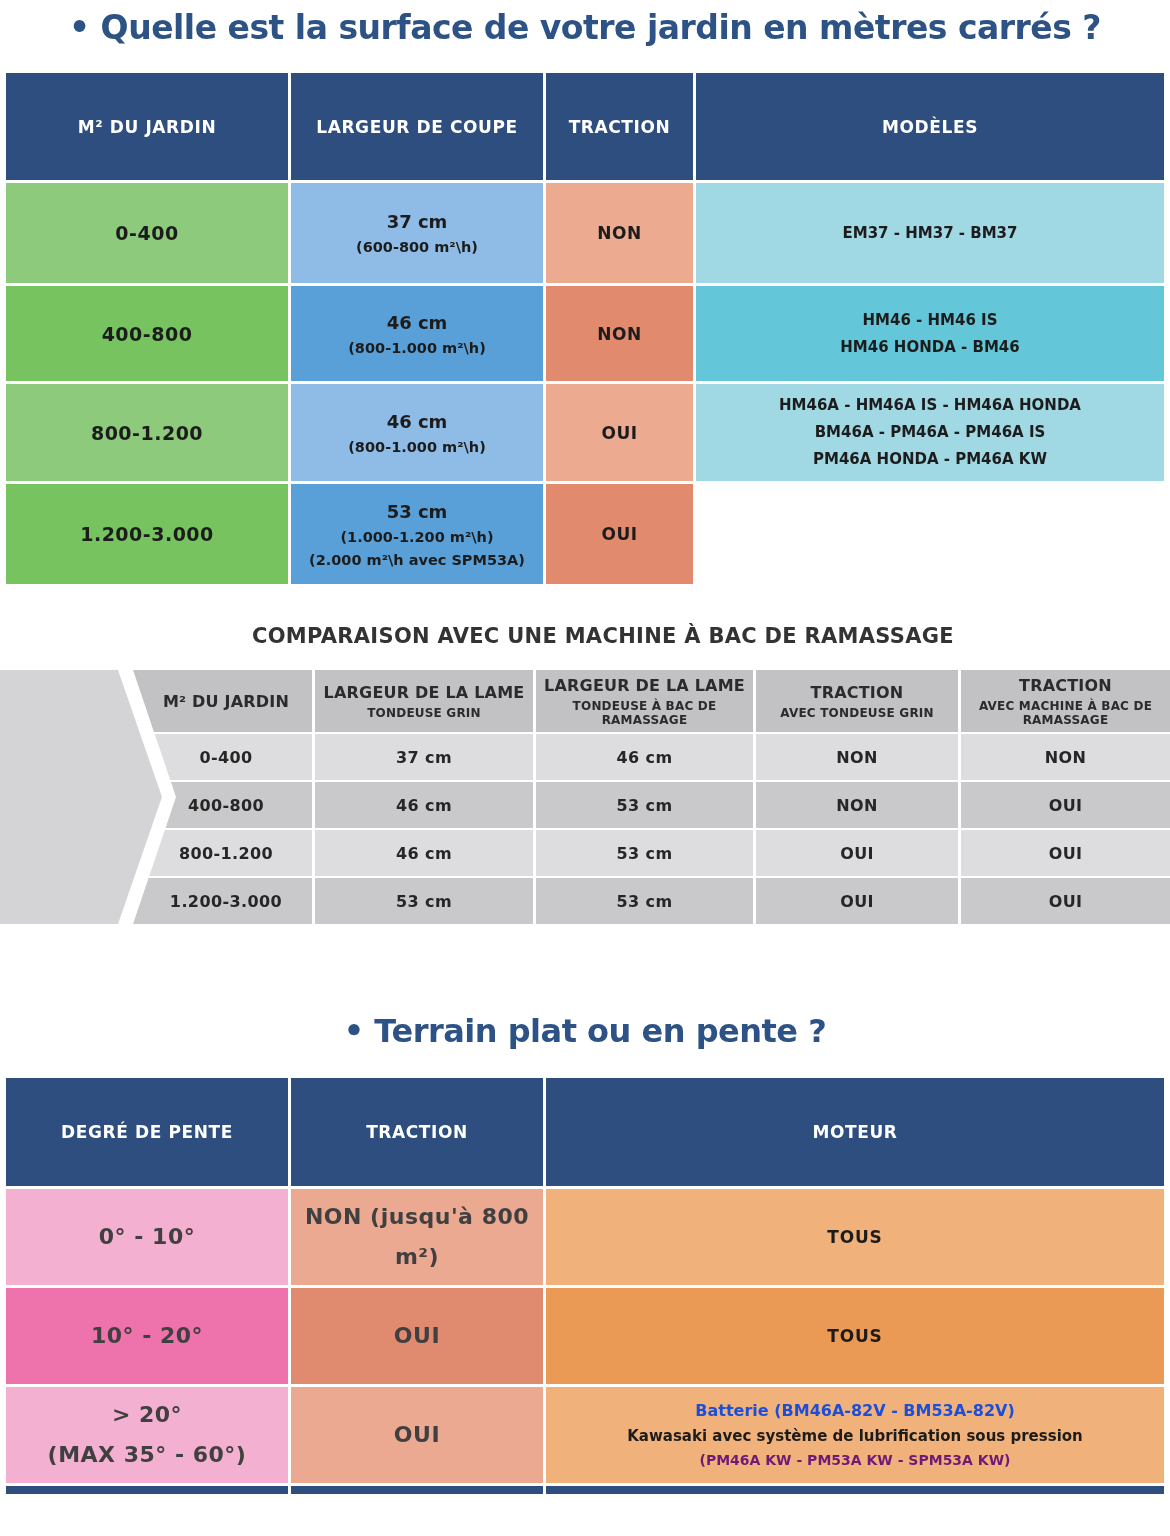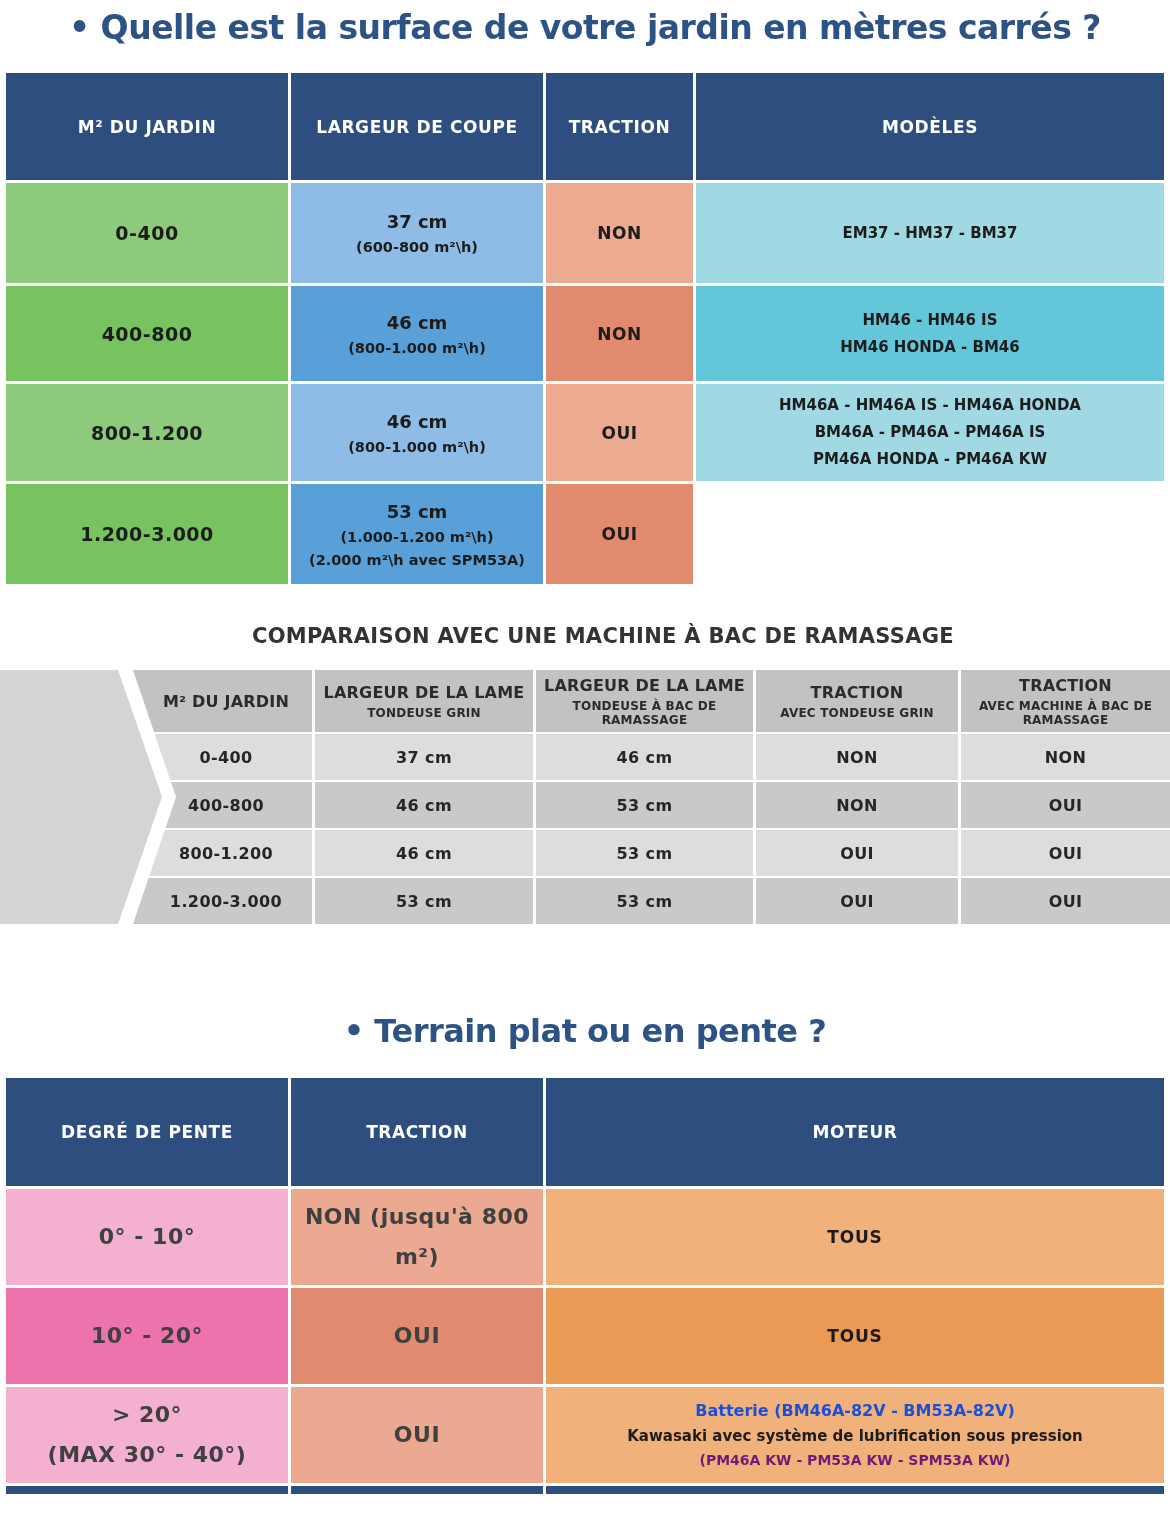--- a/index.html
+++ b/index.html
@@ -315,21 +315,21 @@
           <span class="slope-val">OUI</span>
         </div>
       <div class="wf o-dark">
           <span class="motor-main">TOUS</span>
         </div>
     </div>
 
     <div class="trow t3-row">
       <div class="w1 p-light">
         <span class="slope-val">&gt; 20°</span>
-        <span class="slope-val">(MAX 30° - 40°)</span>
+        <span class="slope-val">(MAX 35° - 60°)</span>
       </div>
       <div class="w2 sa-light">
           <span class="slope-val">OUI</span>
         </div>
       <div class="wf o-light">
         <span class="motor-l1">Batterie (BM46A-82V - BM53A-82V)</span>
         <span class="motor-l2">Kawasaki avec système de lubrification sous pression</span>
         <span class="motor-l3">(PM46A KW - PM53A KW - SPM53A KW)</span>
       </div>
     </div>

